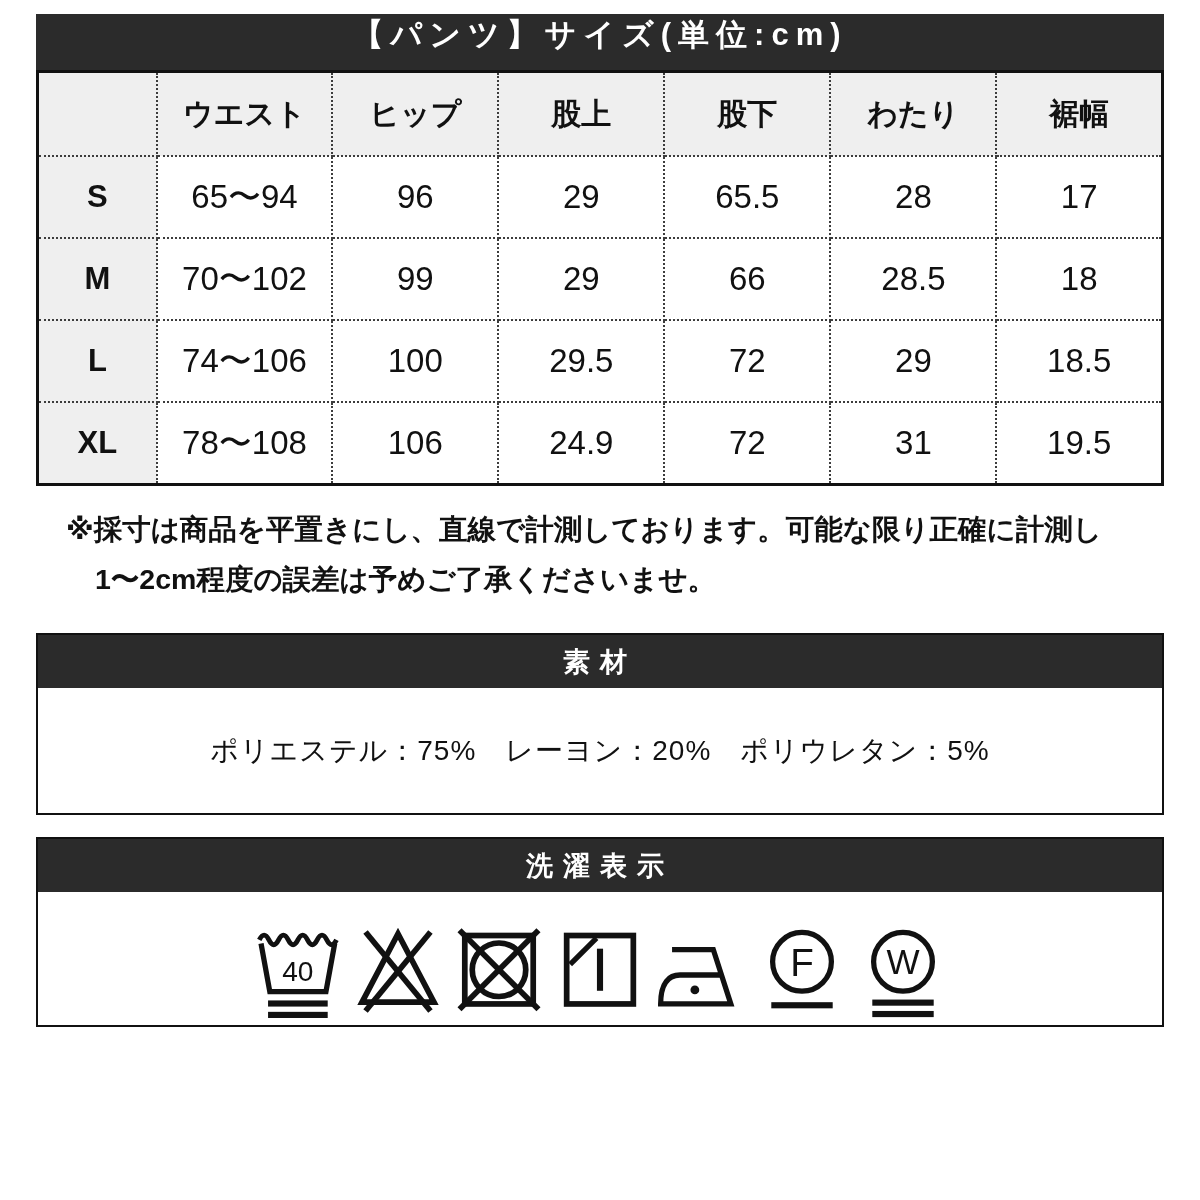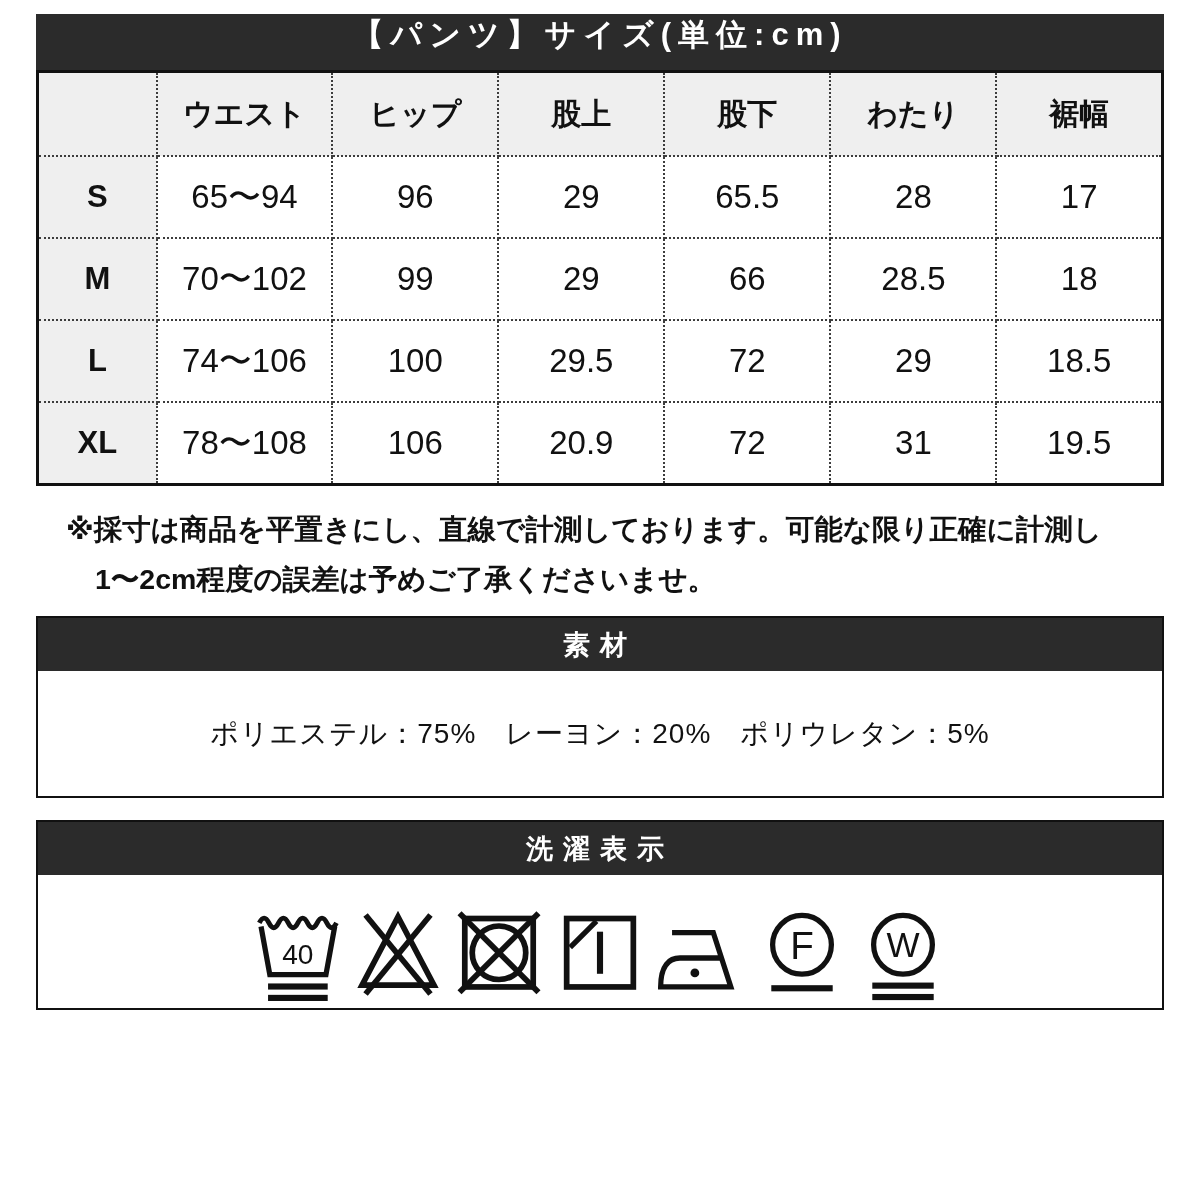--- a/index.html
+++ b/index.html
@@ -33,21 +33,21 @@
   col.c-waist { width:15.6%; }
 
   
   .note { font-size:28.5px; line-height:50px; color:#111; padding-left:30px; }
   .note1 { margin-top:18px;font-weight:bold; }
   .note2 { margin-top:40px; }
   .note .cont { padding-left:29px; }
 
   
   .info-box { border:2px solid #111; background:#fff; }
-  .material-box { margin-top:12px; }
+  .material-box { margin-top:29px; }
   .laundry-box { margin-top:22px; }
   .box-head {
     background:#2b2b2b; color:#fff; height:53px;
     display:flex; align-items:center; justify-content:center;
     font-size:27px; font-weight:bold; letter-spacing:10px;
   }
   .material-body {
     height:125px; display:flex; align-items:center; justify-content:center;
     font-size:28px; letter-spacing:1px;border-radius:25px;
   }
@@ -114,21 +114,21 @@
           <td>100</td>
           <td>29.5</td>
           <td>72</td>
           <td>29</td>
           <td>18.5</td>
         </tr>
         <tr>
           <th>XL</th>
           <td>78〜108</td>
           <td>106</td>
-          <td>20.9</td>
+          <td>24.9</td>
           <td>72</td>
           <td>31</td>
           <td>19.5</td>
         </tr>
       </tbody>
     </table>
 
     <div class="note note1">
       <div>※採寸は商品を平置きにし、直線で計測しております。可能な限り正確に計測し</div>
       <div class="cont">1〜2cm程度の誤差は予めご了承くださいませ。</div>

